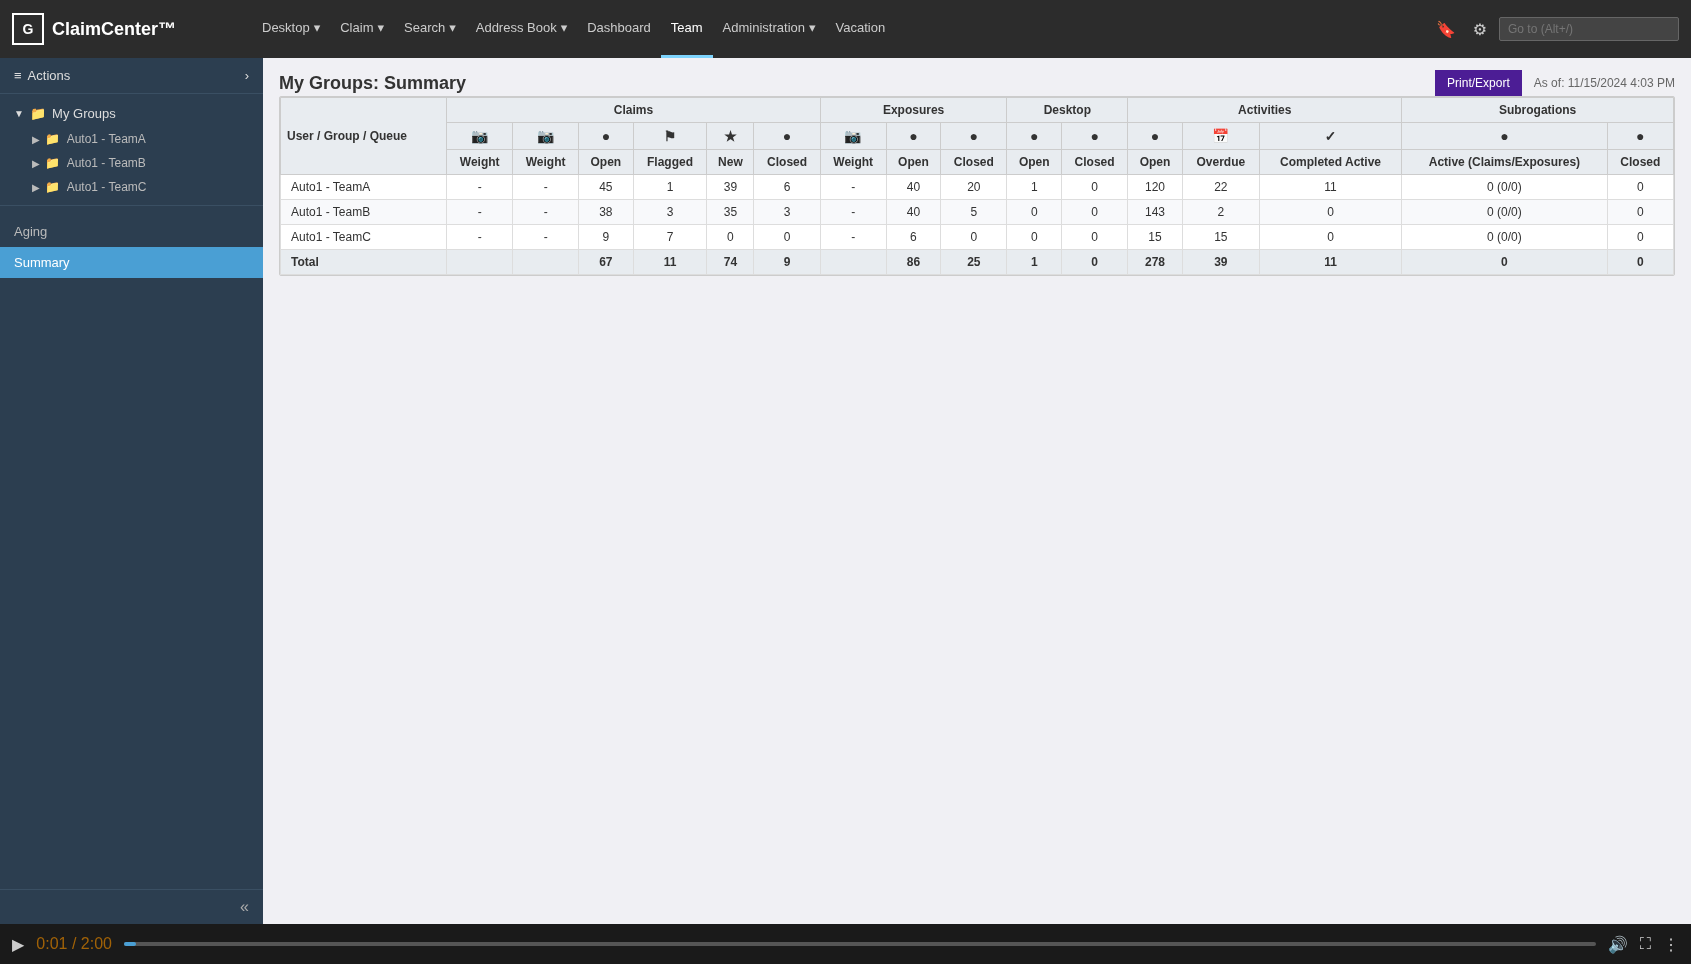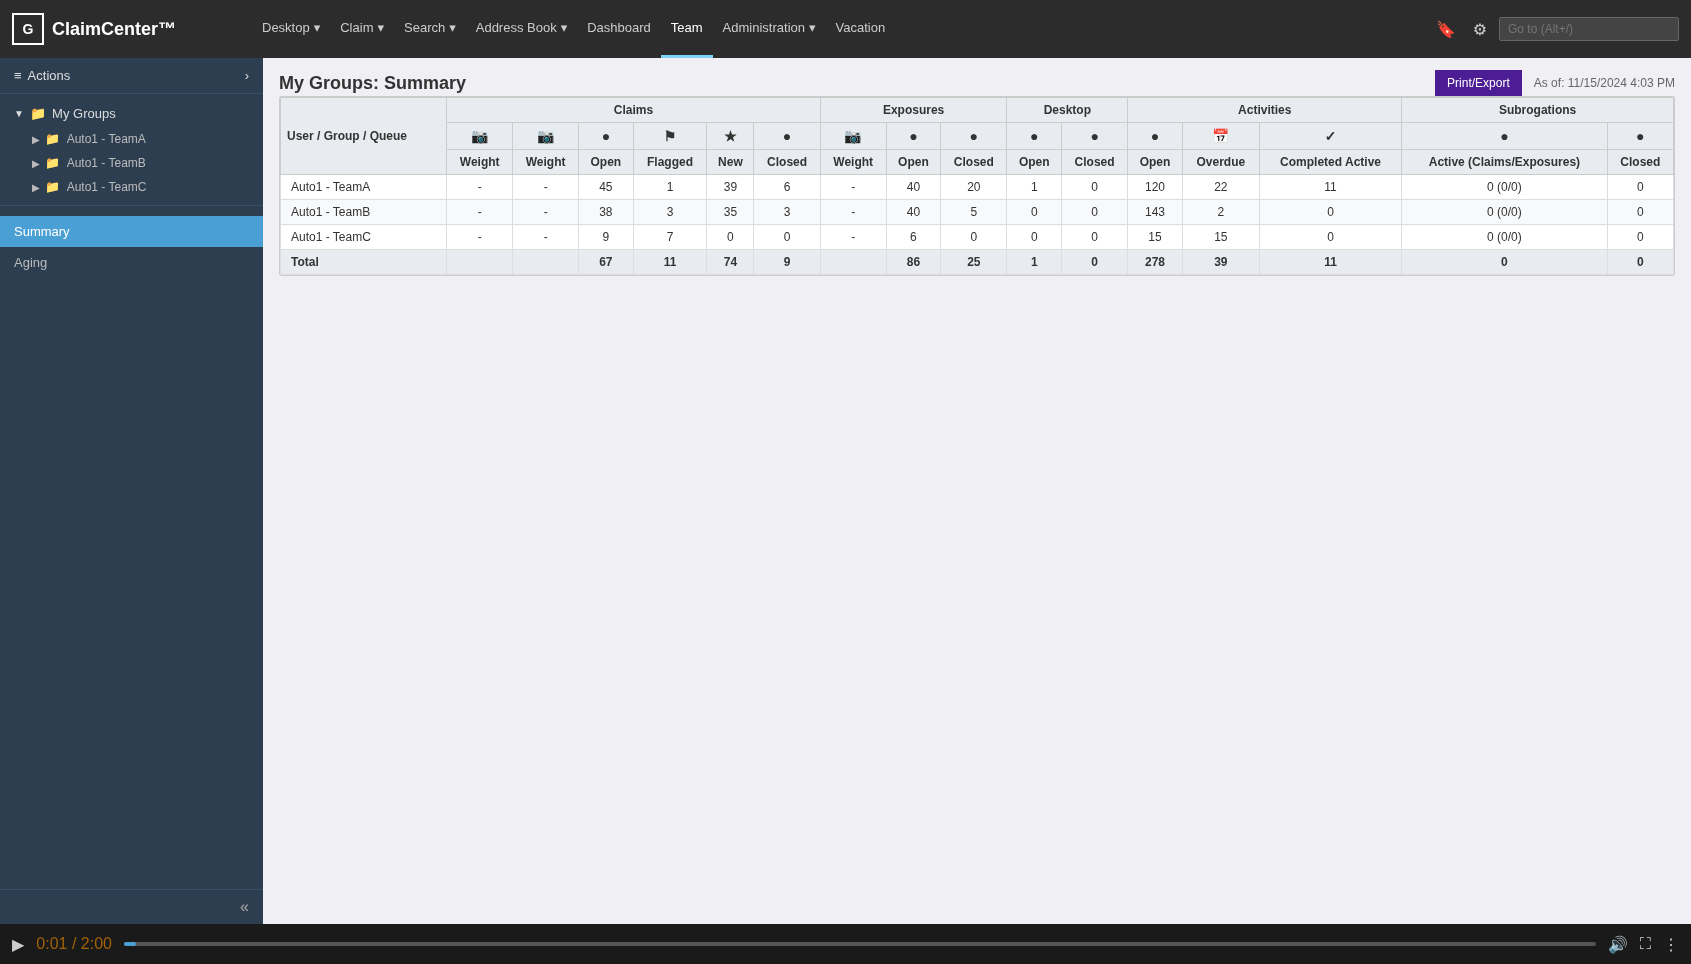--- a/index.html
+++ b/index.html
@@ -342,25 +342,25 @@
         <span>Auto1 - TeamB</span>
       </div>
       <div class="sidebar-tree-item">
         <span style="font-size:10px;">▶</span>
         <span class="folder-icon">📁</span>
         <span>Auto1 - TeamC</span>
       </div>
     </div>
 
     <div class="sidebar-nav-section">
+      <div class="sidebar-nav-item">
+        <span>Aging</span>
+      </div>
       <div class="sidebar-nav-item active">
         <span>Summary</span>
-      </div>
-      <div class="sidebar-nav-item">
-        <span>Aging</span>
       </div>
     </div>
 
     <div class="sidebar-collapse-btn">«</div>
   </div>
 
   <div class="content-area">
     <div class="page-header">
       <div class="page-title">My Groups: Summary</div>
       <div class="page-header-right">

